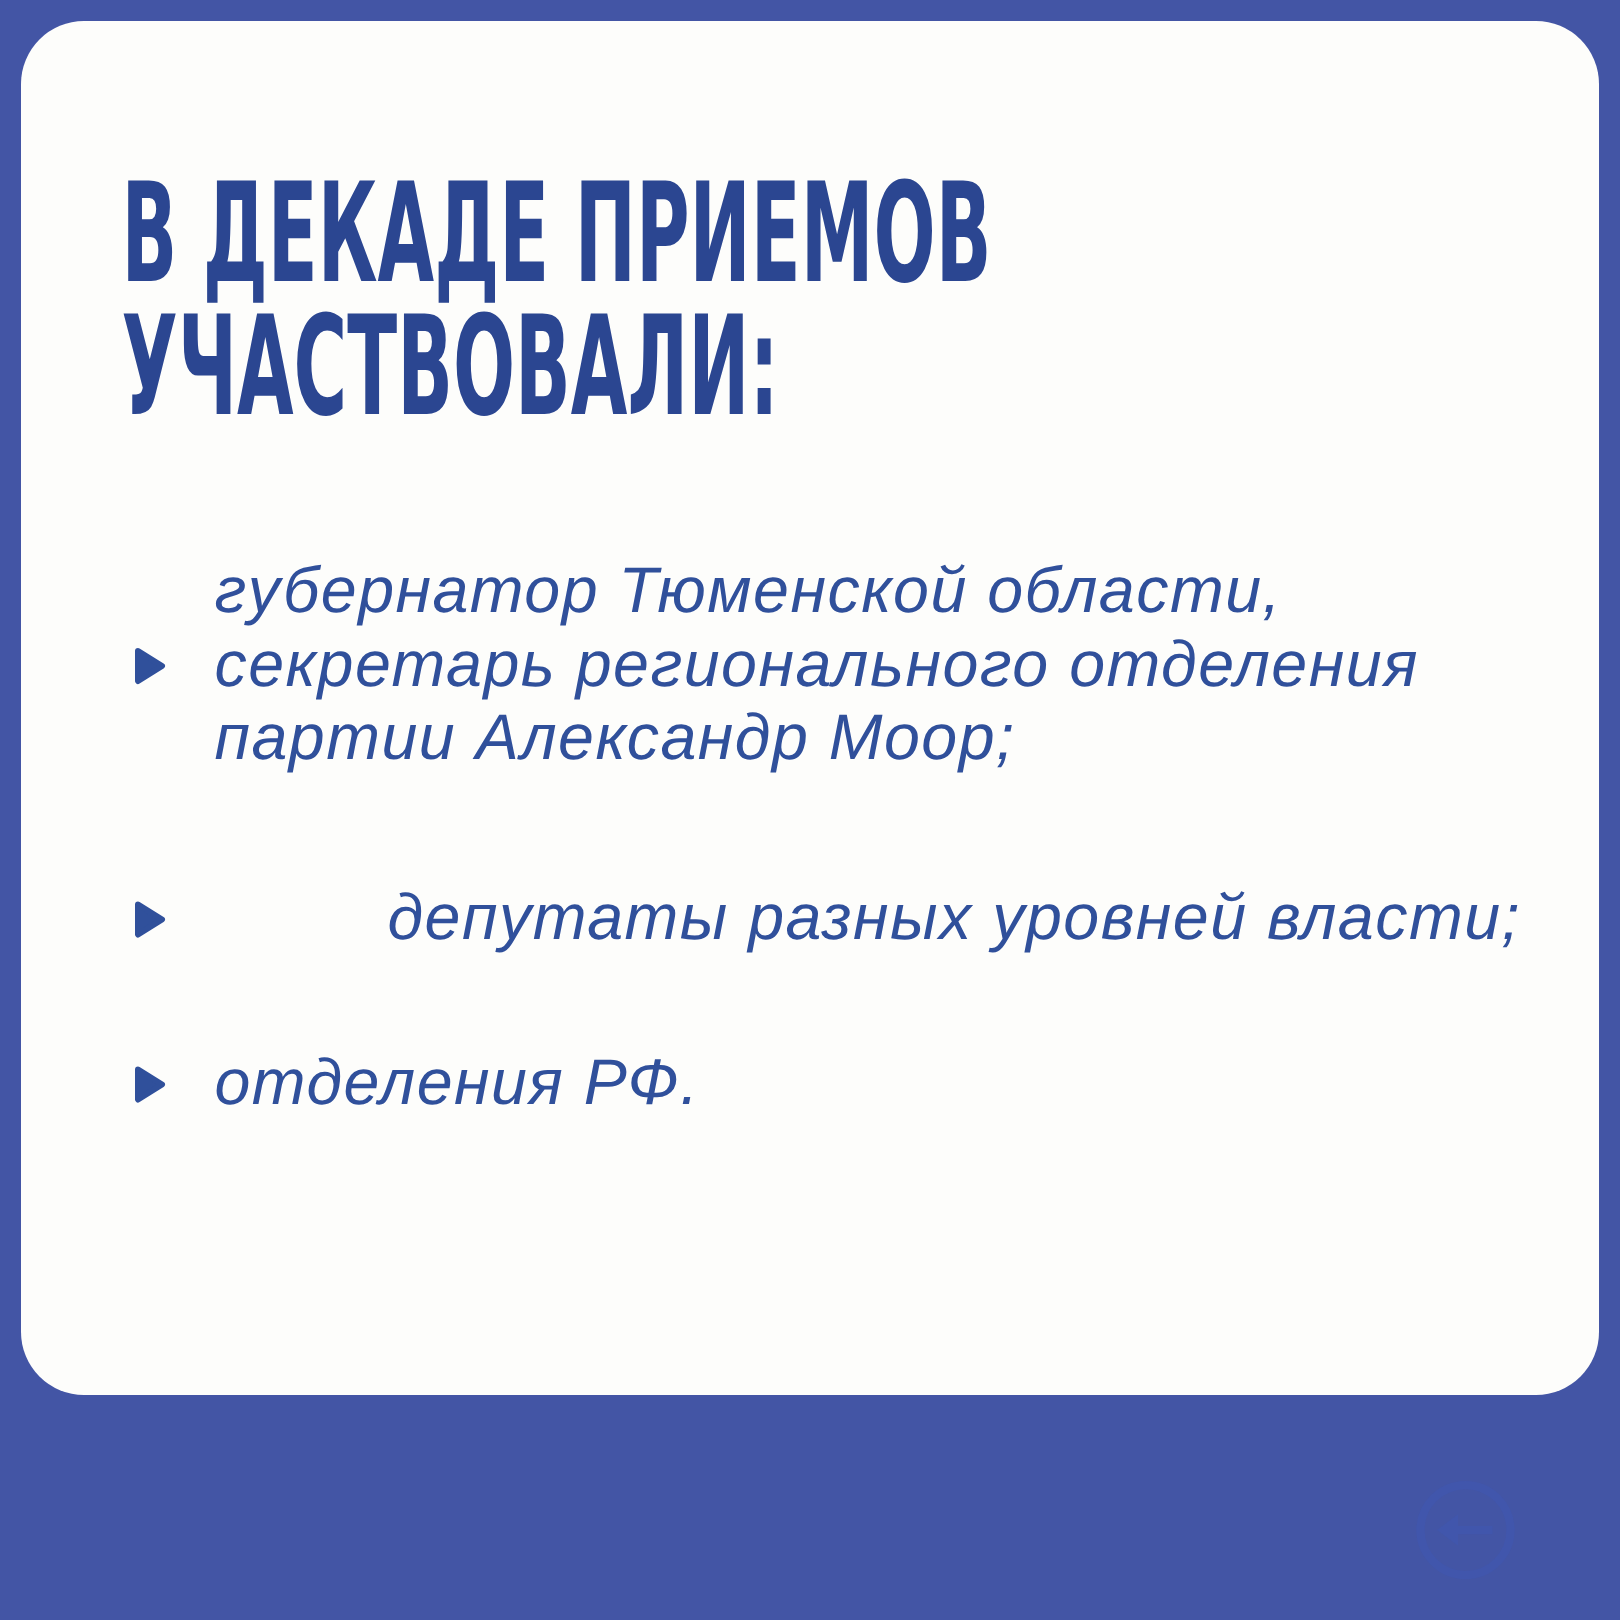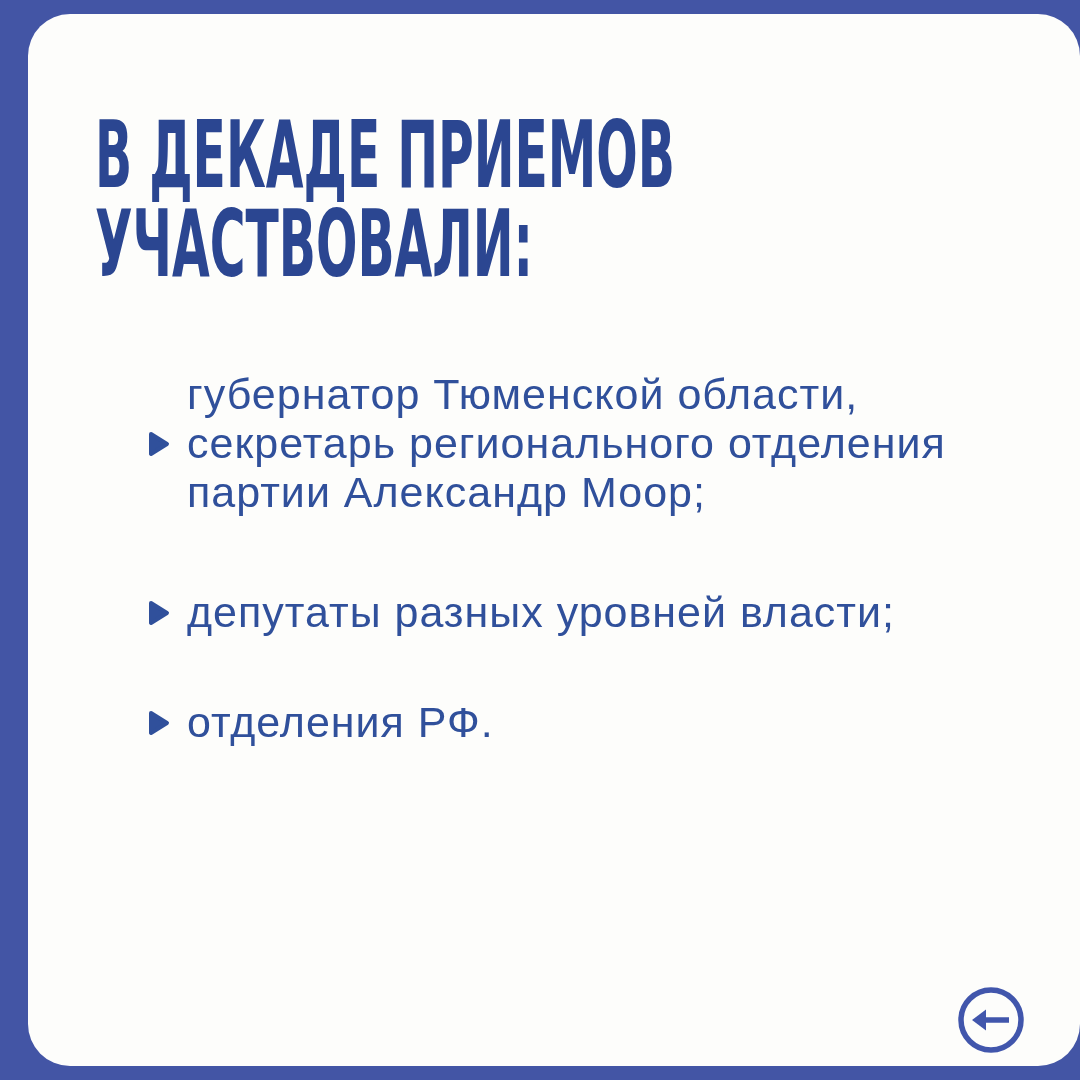--- a/index.html
+++ b/index.html
@@ -12,22 +12,22 @@
   *{margin:0;padding:0;box-sizing:border-box;}
   html,body{width:1080px;height:1080px;}
   body{
     position:relative;
     background:var(--frame);
     font-family:"Liberation Sans",sans-serif;
     overflow:hidden;
   }
   .card{
     position:absolute;
-    left:28px;top:14px;
-    width:1052px;height:1052px;
+    left:14px;top:14px;
+    width:1052px;height:916px;
     background:var(--card-bg);
     border-radius:42px;
   }
   .heading{
     position:absolute;
     left:67px;top:97px;
     width:1250px;
     transform:scaleX(0.53);
     transform-origin:left top;
     font-family:"DejaVu Sans",sans-serif;
@@ -36,26 +36,27 @@
     line-height:89px;
     color:var(--heading);
     white-space:nowrap;
     text-transform:uppercase;
   }
   .bullet{
     position:absolute;
     left:0;
     display:flex;
     align-items:center;
-    padding-left:120px;
-    gap:17px;
+    padding-left:75px;
+    gap:32px;
     width:1000px;
+    font-style:italic;
   }
   .bullet-1{top:356px;}
-  .bullet-2{top:574px;}
+  .bullet-2{top:574px;justify-content:space-between;}
   .bullet-3{top:684px;}
   .tri{
     flex:0 0 auto;
     width:22px;height:26px;
     display:block;
   }
   .tri svg{display:block;width:22px;height:26px;}
   .bullet-text{
     font-size:43px;
     line-height:49px;

